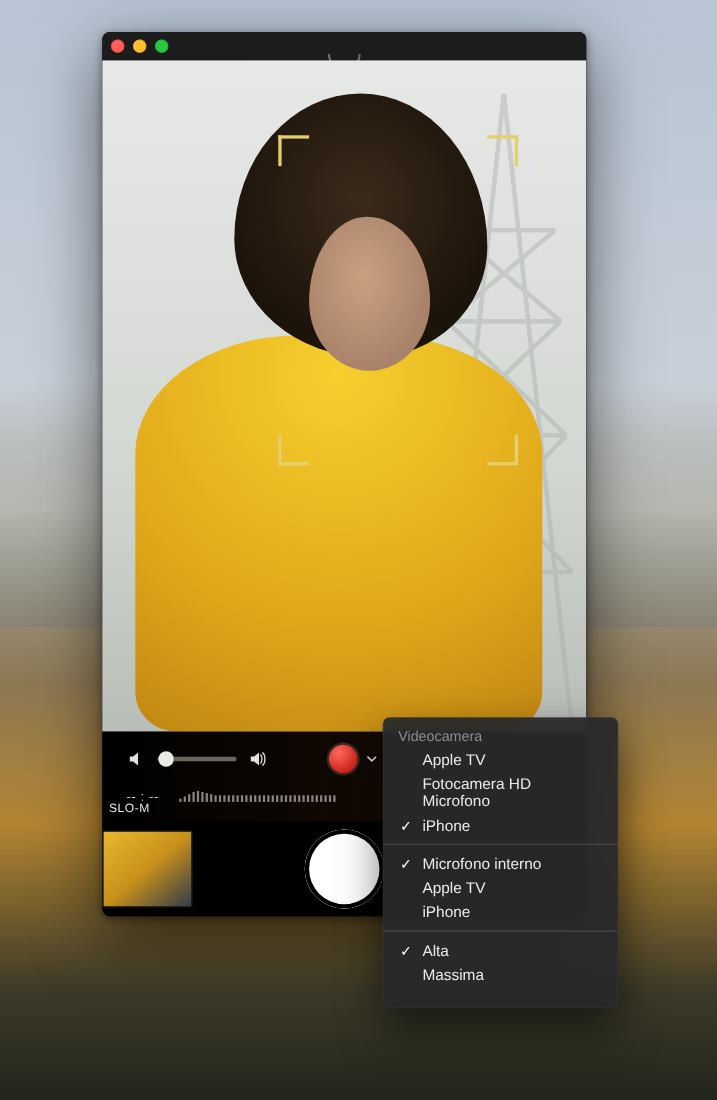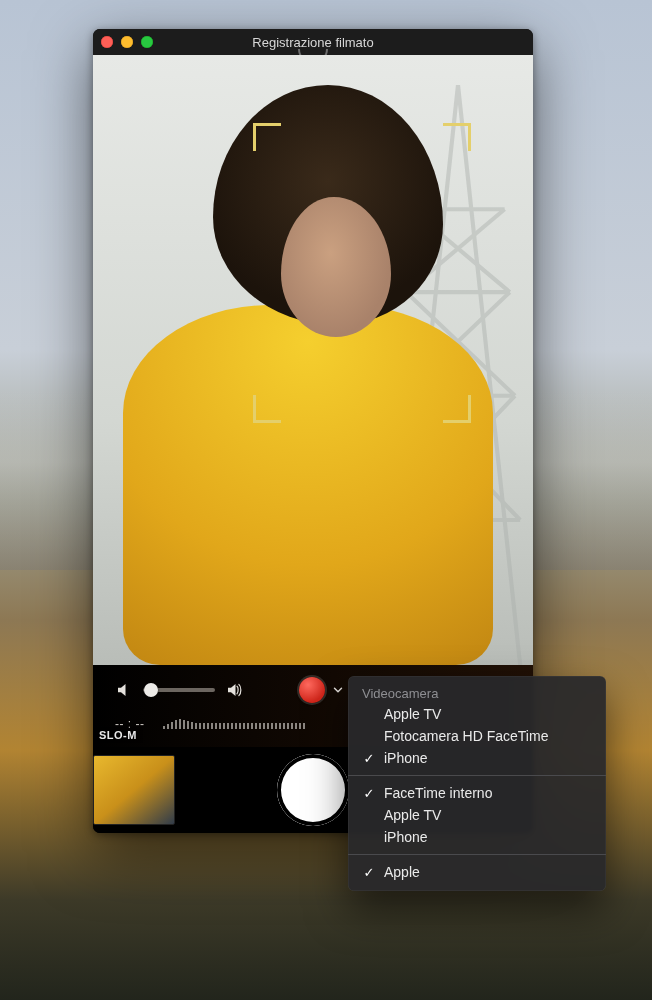--- a/index.html
+++ b/index.html
@@ -138,34 +138,33 @@
   }
   .shutter {
     width:72px; height:72px; border-radius:50%;
     background:#fff; box-shadow: inset 0 0 0 4px #000, inset 0 0 0 7px #fff;
     cursor:pointer;
   }
   .slomo-tag {
     position:absolute; left:0; bottom:90px; color:#e8e8e8;
     font-size:11px; letter-spacing:.5px; padding:2px 6px;
     background:rgba(0,0,0,.2);
-    font-weight:bold;
   }
 
   
   .popover {
     position:absolute;
-    left: 348px; top: 676px;
-    width: 258px;
+    left: 348px; top: 652px;
+    width: 214px;
     background: rgba(40,40,42,.94);
     border-radius: 6px;
     box-shadow: 0 18px 40px rgba(0,0,0,.55), 0 0 0 .5px rgba(255,255,255,.08) inset;
     color:#eaeaea;
     font-size:14px;
-    padding: 6px 0 8px 0;
+    padding: 6px 0 19px 0;
     backdrop-filter: blur(2px);
   }
   .popover .section-label {
     color:#8e8e92; font-size:13px; padding: 4px 14px 2px 14px;
   }
   .popover .item {
     display:flex; align-items:center; gap:8px;
     padding: 3px 14px 3px 14px;
     cursor:pointer;
   }
@@ -178,21 +177,20 @@
 <div class="desktop-mountains"></div>
 
 <div class="window">
 
   <div class="titlebar">
     <div class="traffic-lights">
       <div class="tl close"></div>
       <div class="tl min"></div>
       <div class="tl zoom"></div>
     </div>
-    <div class="title">Registrazione filmato</div>
     <div class="expandgrip">
       <svg viewBox="0 0 30 12">
           <path d="M1 1 A14 14 0 0 0 29 1" fill="none" stroke="#6d6d6d" stroke-width="2"></path>
         </svg>
     </div>
   </div>
 
   <div class="preview">
     <div class="sky"></div>
     <div class="tower">
@@ -288,37 +286,41 @@
 </div>
 
 <div class="popover">
   <div class="section-label">Videocamera</div>
   <div class="item">
     <span class="chk"></span>
     <span>Apple TV</span>
   </div>
   <div class="item">
     <span class="chk"></span>
-    <span>Fotocamera HD FaceTime</span>
+    <span>Fotocamera HD Microfono</span>
   </div>
   <div class="item">
     <span class="chk">✓</span>
     <span>iPhone</span>
   </div>
   <hr>
   <div class="item">
     <span class="chk">✓</span>
-    <span>FaceTime interno</span>
+    <span>Microfono interno</span>
   </div>
   <div class="item">
     <span class="chk"></span>
     <span>Apple TV</span>
   </div>
   <div class="item">
     <span class="chk"></span>
     <span>iPhone</span>
   </div>
   <hr>
   <div class="item">
     <span class="chk">✓</span>
-    <span>Apple</span>
+    <span>Alta</span>
+  </div>
+  <div class="item">
+    <span class="chk"></span>
+    <span>Massima</span>
   </div>
 </div>
 
 </body></html>

